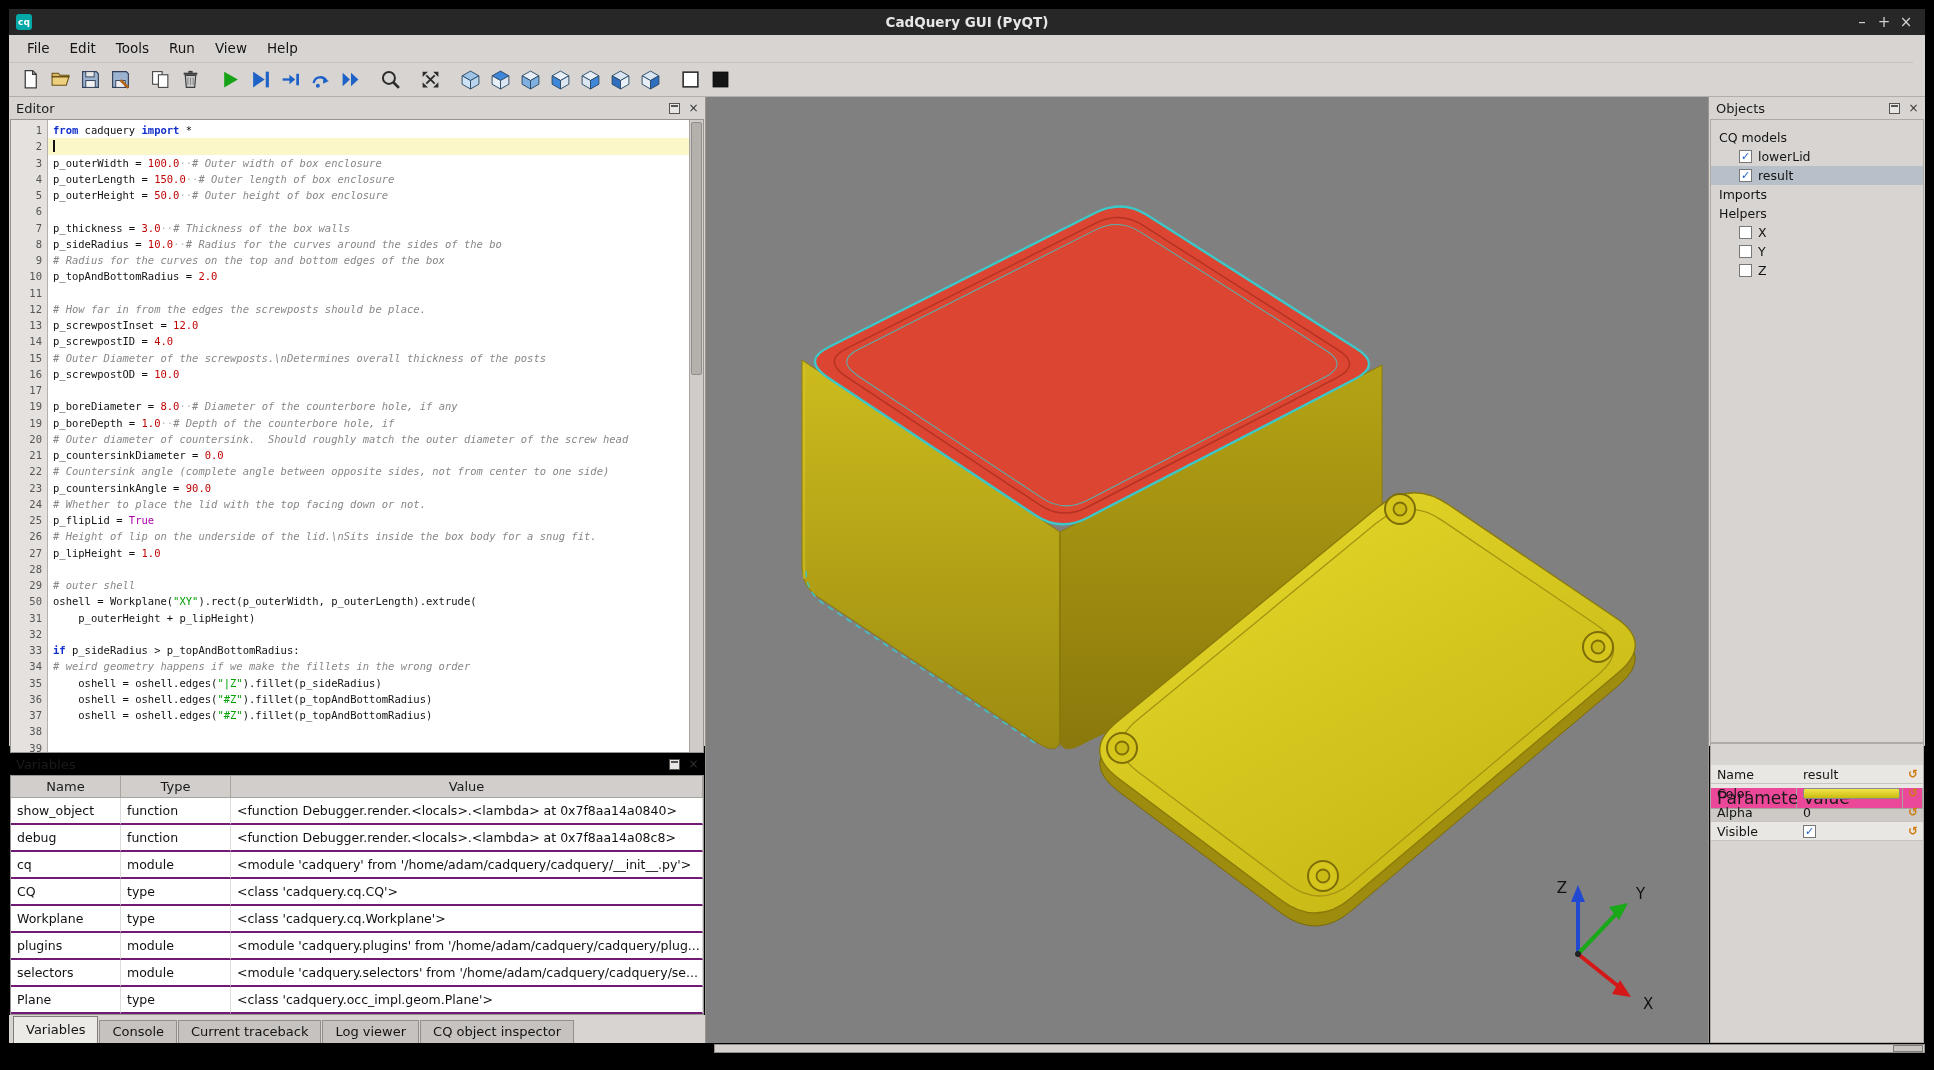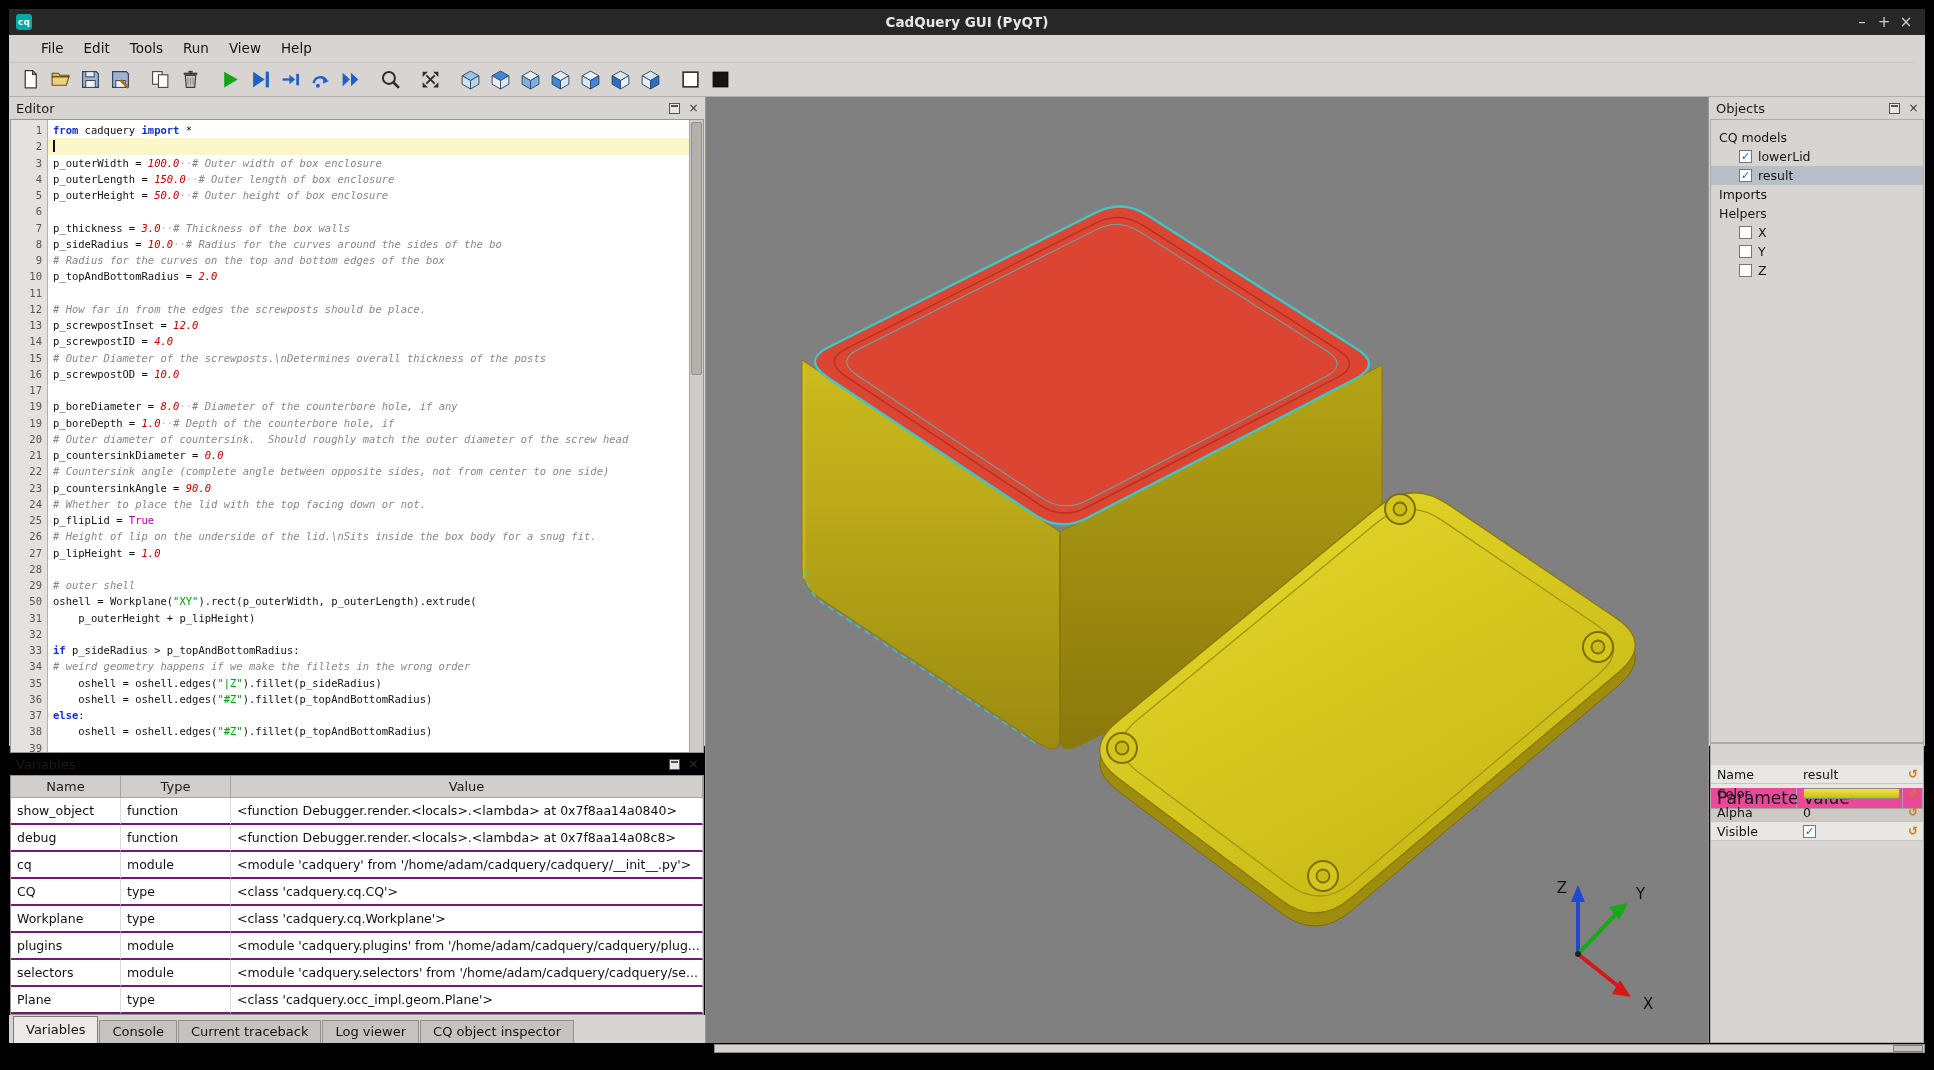--- a/index.html
+++ b/index.html
@@ -13,21 +13,21 @@
   .app-icon { position:absolute; left:7px; top:5px; width:16px; height:16px; background:#00a8a8;
               border-radius:3px; color:#fff; font-size:9px; font-weight:bold; display:flex;
               align-items:center; justify-content:center; }
   .title { position:absolute; left:0; right:0; text-align:center; color:#e6e6e6;
            font-size:13.5px; font-weight:bold; }
   .win-controls { position:absolute; right:8px; top:0; height:26px; display:flex; align-items:center; }
   .win-btn { width:22px; text-align:center; color:#cfcfcf; font-size:15px; cursor:default; }
 
   
   .menubar { position:absolute; left:0; top:26px; right:12px; height:28px; display:flex;
-             align-items:center; padding-left:22px; background:#d8d4d1; border-bottom:1px solid #c6c2be; }
+             align-items:center; padding-left:8px; background:#d8d4d1; border-bottom:1px solid #c6c2be; }
   .menu-item { padding:0 10px; font-size:13.5px; color:#141414; line-height:27px; }
   .toolbar { position:absolute; left:0; top:54px; right:0; height:34px; display:flex;
              align-items:center; padding-left:6px; background:#d8d4d1; border-bottom:1px solid #b2aeaa; }
   .tb-btn { width:30px; height:30px; display:flex; align-items:center; justify-content:center; }
   .tb-btn svg { width:21px; height:21px; }
   .tb-sep { width:10px; }
 
   
   .content { position:absolute; left:0; top:88px; right:0; bottom:0; }
   .left-col { position:absolute; left:0; top:0; width:696px; height:946px; }
@@ -49,21 +49,21 @@
   .editor { position:absolute; left:1px; right:1px; top:22px; bottom:0; border:1px solid #98948f;
             display:flex; background:#fff; }
   .gutter { width:37px; background:#e4e1de; border-right:1px solid #b4b0ac; padding-top:2px; }
   .ln { height:16.25px; font:10.5px/16.25px "DejaVu Sans Mono", monospace; color:#555;
         text-align:right; padding-right:5px; }
   .code { flex:1; overflow:hidden; padding:2px 0 0 5px; }
   .code-line { height:16.25px; white-space:pre; font:10.5px/16.25px "DejaVu Sans Mono", monospace; }
   .code-line.cur { background:#fbf7c8; margin-left:-5px; padding-left:5px; }
   .caret { display:inline-block; width:2px; height:12px; background:#111; vertical-align:-2px; }
   .tk-k { color:#1330cc; font-weight:bold; }
-  .tk-n { color:#c00000;font-style:italic; }
+  .tk-n { color:#c00000; }
   .tk-c { color:#878787; font-style:italic; }
   .tk-s { color:#00a000; }
   .tk-b { color:#aa00aa; }
   .tk-p { color:#111; }
   .tk-w { color:#b8b8b8; }
   .vscroll { width:14px; background:#d0ccc9; border-left:1px solid #a8a4a0; position:relative; }
   .vthumb { position:absolute; left:1px; right:1px; top:2px; height:40%; background:#b4b0ac;
             border:1px solid #928e8a; border-radius:2px; }
 
   
@@ -390,21 +390,20 @@
               <div class="code-line"><span class="tk-p">p_lipHeight = </span><span class="tk-n">1.0</span></div>
               <div class="code-line"></div>
               <div class="code-line"><span class="tk-c"># outer shell</span></div>
               <div class="code-line"><span class="tk-p">oshell = Workplane(</span><span class="tk-s">"XY"</span><span class="tk-p">).rect(p_outerWidth, p_outerLength).extrude(</span></div>
               <div class="code-line"><span class="tk-p">    p_outerHeight + p_lipHeight)</span></div>
               <div class="code-line"></div>
               <div class="code-line"><span class="tk-k">if</span><span class="tk-p"> p_sideRadius &gt; p_topAndBottomRadius:</span></div>
               <div class="code-line"><span class="tk-c"># weird geometry happens if we make the fillets in the wrong order</span></div>
               <div class="code-line"><span class="tk-p">    oshell = oshell.edges(</span><span class="tk-s">"|Z"</span><span class="tk-p">).fillet(p_sideRadius)</span></div>
               <div class="code-line"><span class="tk-p">    oshell = oshell.edges(</span><span class="tk-s">"#Z"</span><span class="tk-p">).fillet(p_topAndBottomRadius)</span></div>
-              <div class="code-line"><span class="tk-k">else</span><span class="tk-p">:</span></div>
               <div class="code-line"><span class="tk-p">    oshell = oshell.edges(</span><span class="tk-s">"#Z"</span><span class="tk-p">).fillet(p_topAndBottomRadius)</span></div>
             </div>
           <div class="vscroll">
               <div class="vthumb"></div>
             </div>
         </div>
       </div>
 
       <div class="variables-dock">
         <div class="dock-header">

